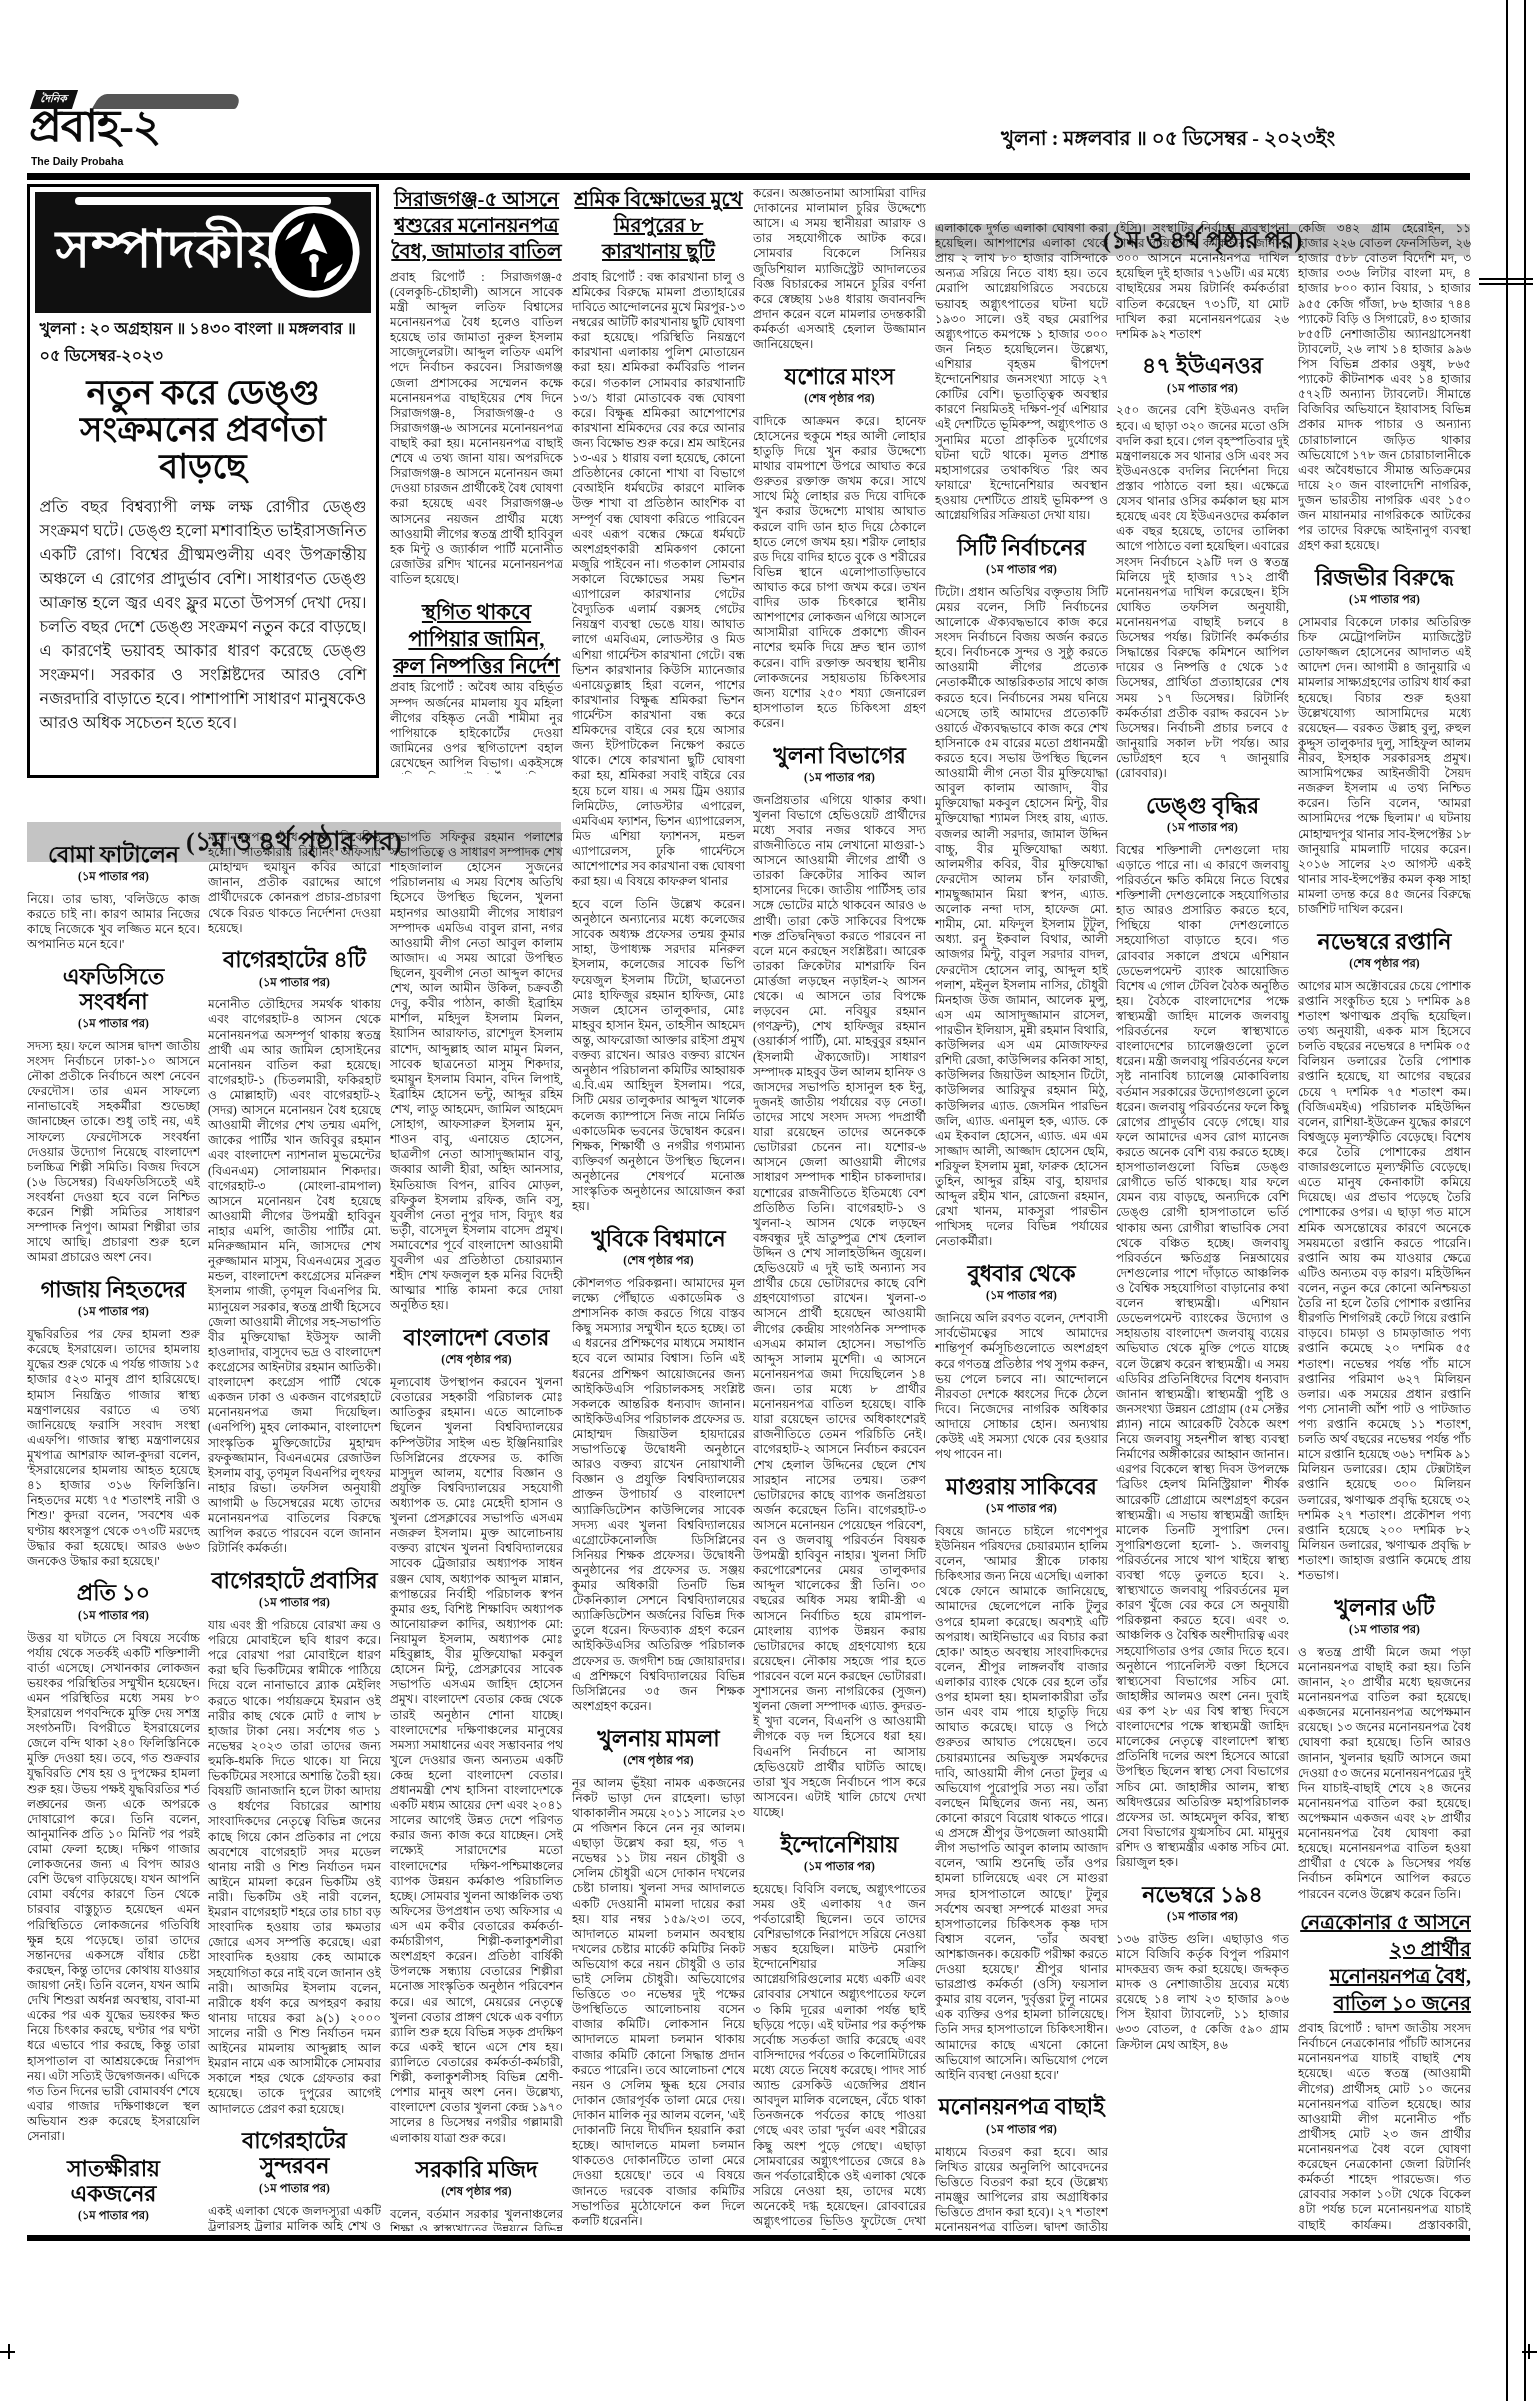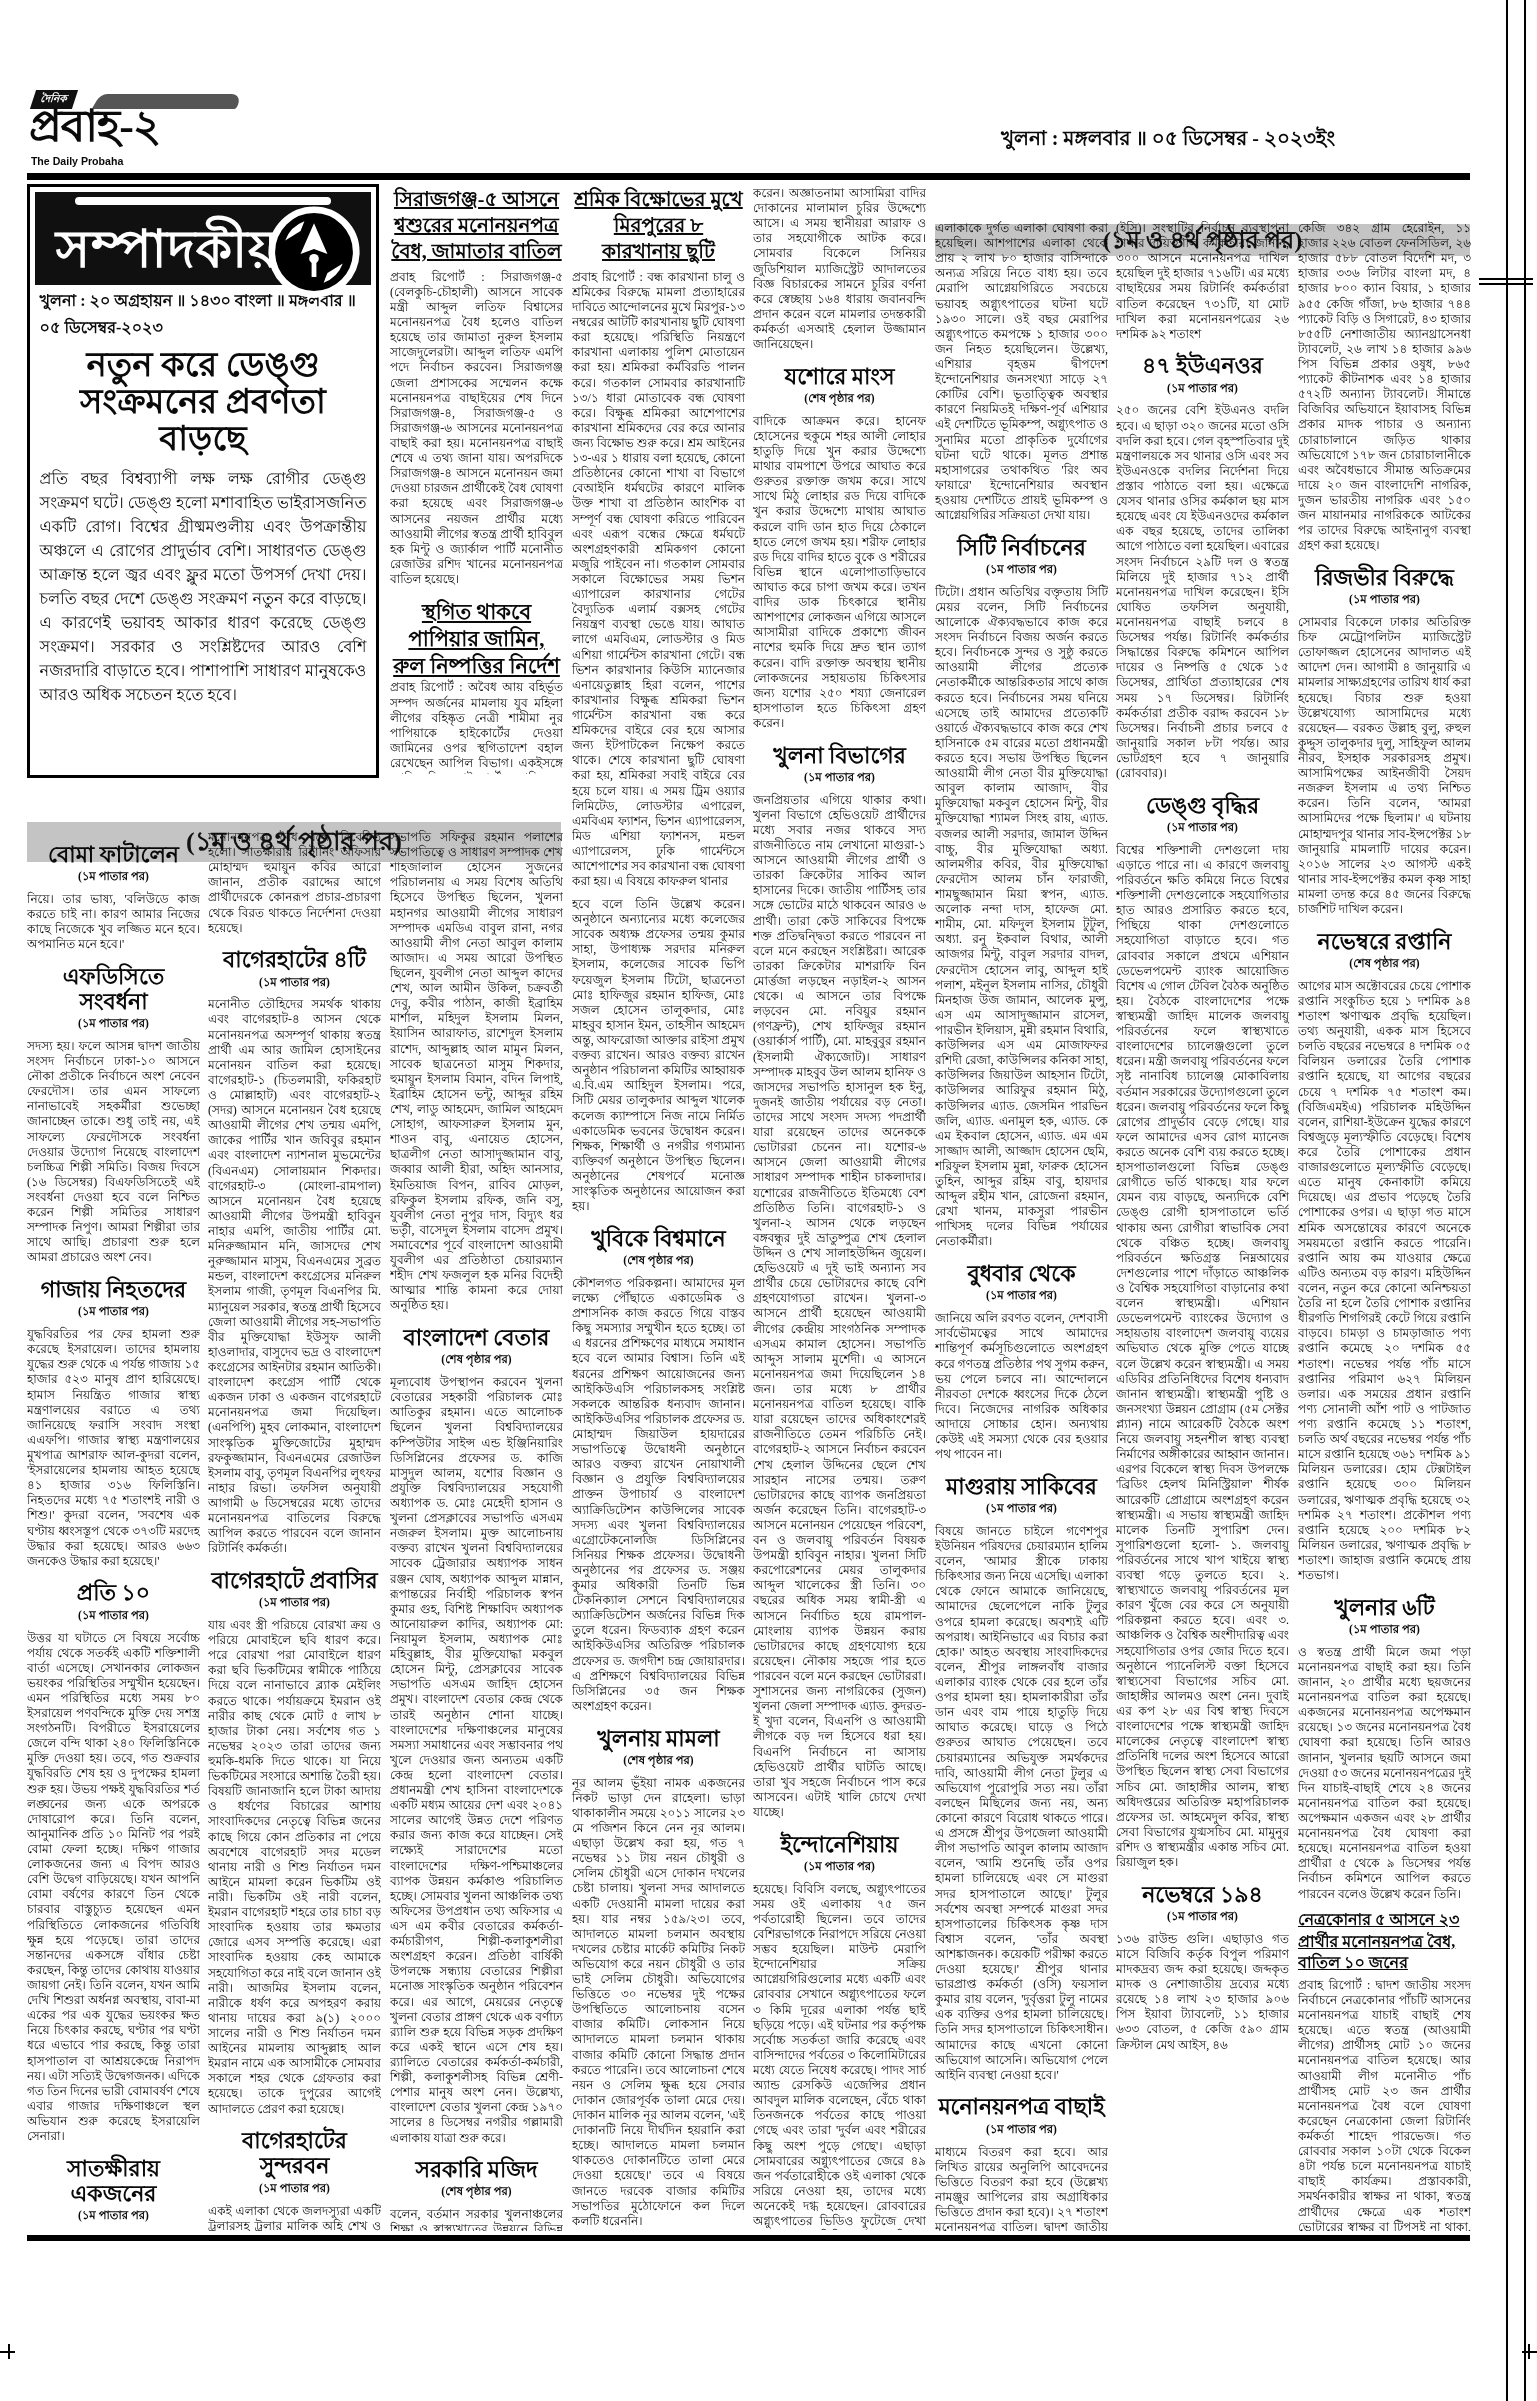--- a/index.html
+++ b/index.html
@@ -16,37 +16,37 @@
   #masthead .sub{position:absolute;left:1.9px;top:63px;font-size:10.6px;font-weight:bold;
                  font-family:"Liberation Sans","DejaVu Sans",sans-serif;}
   #dateline{position:absolute;right:202px;top:123px;font-size:20px;font-weight:bold;}
   #toprule{position:absolute;left:27px;top:173px;width:1443px;height:6.7px;background:#000;}
   
   .vline{position:absolute;top:0;width:1.9px;height:2402px;background:#000;}
   .tick{position:absolute;background:#000;}
   
   #editorial{position:absolute;left:27px;top:184px;width:352px;height:594px;border:3.8px solid #000;
              box-sizing:border-box;background:#fff;padding:0 9.6px;}
-  #ed-bar{position:relative;margin:4.8px -4.8px 0;height:93px;background:#101010;}
+  #ed-bar{position:relative;margin:4.8px -4.8px 0;height:121px;background:#101010;}
   #ed-bar .slit{position:absolute;left:40px;right:40px;top:4.8px;height:8.6px;background:#fff;border-radius:4.8px;}
   #ed-bar .ttl{position:absolute;left:21px;top:17.3px;color:#fff;font-size:52px;font-weight:bold;
                letter-spacing:1px;}
   #ed-bar .emblem{position:absolute;right:9.6px;top:12.5px;width:96px;height:96px;}
   #ed-date{margin-top:3px;text-align:left;font-size:16px;font-weight:bold;}
   #ed-head{margin-top:3.8px;text-align:center;font-size:34px;line-height:1.1;font-weight:bold;}
   #ed-body{margin-top:9.6px;font-size:16px;line-height:1.5;text-align:justify;}
   
   .banner{position:absolute;background:#c4c4c4;text-align:center;font-weight:bold;color:#111;margin-top:42px;}
   #banner-left{left:27px;top:780px;width:534px;height:40px;font-size:26px;line-height:40px;}
   #banner-right{left:935px;top:182px;width:535px;height:32px;font-size:24px;line-height:32px;}
   
   .colseg{position:absolute;width:173px;overflow:hidden;}
   .blk-headline{font-size:20px;line-height:1.3;font-weight:bold;text-align:center;
                 text-decoration:underline;margin:0 0 5.8px;}
-  .blk-headline-sm{font-size:16px;line-height:1.35;font-weight:bold;text-align:left;
+  .blk-headline-sm{font-size:20px;line-height:1.35;font-weight:bold;text-align:right;
                 text-decoration:underline;margin:7.7px 0 3.8px;}
   .blk-subhead{font-size:22px;line-height:1.15;font-weight:bold;text-align:center;margin:11.5px 0 0;}
   .blk-subhead3{font-size:21px;line-height:1.3;font-weight:bold;text-align:center;
                 text-decoration:underline;margin:11.5px 0 0;}
   .blk-note{font-size:11.5px;font-weight:bold;text-align:center;margin:1px 0 4.8px;}
   .blk-body{font-size:12px;line-height:1.26;text-align:justify;margin:0 0 7.7px;}
   #botrule{position:absolute;left:27px;top:2235px;width:1443px;height:5.8px;background:#000;}
 </style>
 </head>
 <body>

